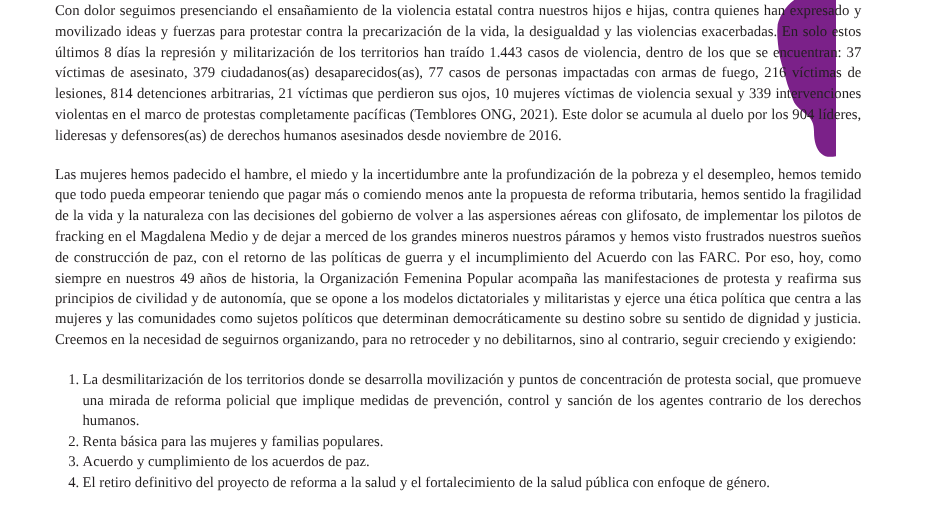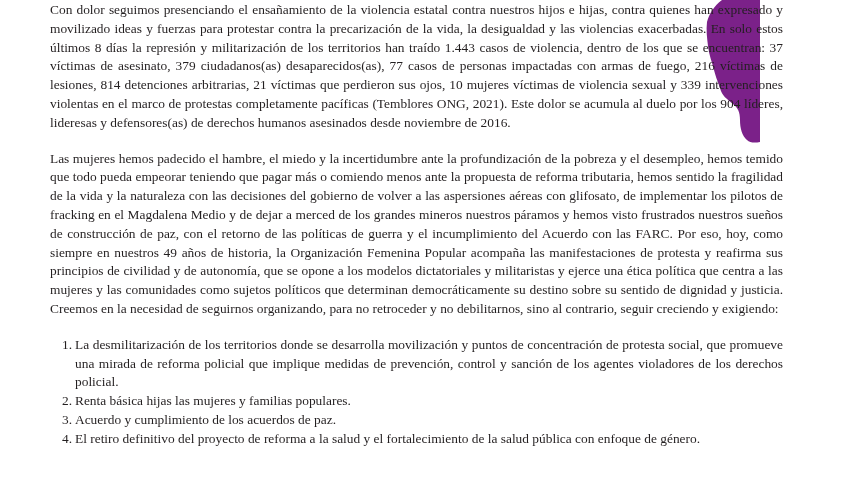--- a/index.html
+++ b/index.html
@@ -73,25 +73,25 @@
     <path d="M22 0 L60 0 L60 142 C55 143 50 143 47 140 C42 136 40 128 40 120 C40 112 38 108 33 104 C27 99 22 96 20 88 C18 82 16 78 14 70 C12 62 9 55 8 46 C7 38 6 30 7 22 C9 14 14 6 22 0 Z" fill="#7b2189"></path>
   </svg>
 
   <div class="content">
     <p class="para">Con dolor seguimos presenciando el ensañamiento de la violencia estatal contra nuestros hijos e hijas, contra quienes han expresado y movilizado ideas y fuerzas para protestar contra la precarización de la vida, la desigualdad y las violencias exacerbadas. En solo estos últimos 8 días la represión y militarización de los territorios han traído 1.443 casos de violencia, dentro de los que se encuentran: 37 víctimas de asesinato, 379 ciudadanos(as) desaparecidos(as), 77 casos de personas impactadas con armas de fuego, 216 víctimas de lesiones, 814 detenciones arbitrarias, 21 víctimas que perdieron sus ojos, 10 mujeres víctimas de violencia sexual y 339 intervenciones violentas en el marco de protestas completamente pacíficas (Temblores ONG, 2021). Este dolor se acumula al duelo por los 904 líderes, lideresas y defensores(as) de derechos humanos asesinados desde noviembre de 2016.</p>
     <p class="para">Las mujeres hemos padecido el hambre, el miedo y la incertidumbre ante la profundización de la pobreza y el desempleo, hemos temido que todo pueda empeorar teniendo que pagar más o comiendo menos ante la propuesta de reforma tributaria, hemos sentido la fragilidad de la vida y la naturaleza con las decisiones del gobierno de volver a las aspersiones aéreas con glifosato, de implementar los pilotos de fracking en el Magdalena Medio y de dejar a merced de los grandes mineros nuestros páramos y hemos visto frustrados nuestros sueños de construcción de paz, con el retorno de las políticas de guerra y el incumplimiento del Acuerdo con las FARC. Por eso, hoy, como siempre en nuestros 49 años de historia, la Organización Femenina Popular acompaña las manifestaciones de protesta y reafirma sus principios de civilidad y de autonomía, que se opone a los modelos dictatoriales y militaristas y ejerce una ética política que centra a las mujeres y las comunidades como sujetos políticos que determinan democráticamente su destino sobre su sentido de dignidad y justicia. Creemos en la necesidad de seguirnos organizando, para no retroceder y no debilitarnos, sino al contrario, seguir creciendo y exigiendo:</p>
 
     <ol class="demands">
       <li class="demand">
         <span class="demand-num">1.</span>
-        <span class="demand-text">La desmilitarización de los territorios donde se desarrolla movilización y puntos de concentración de protesta social, que promueve una mirada de reforma policial que implique medidas de prevención, control y sanción de los agentes violadores de los derechos policial.</span>
+        <span class="demand-text">La desmilitarización de los territorios donde se desarrolla movilización y puntos de concentración de protesta social, que promueve una mirada de reforma policial que implique medidas de prevención, control y sanción de los agentes contrario de los derechos humanos.</span>
       </li>
       <li class="demand">
         <span class="demand-num">2.</span>
-        <span class="demand-text">Renta básica hijas las mujeres y familias populares.</span>
+        <span class="demand-text">Renta básica para las mujeres y familias populares.</span>
       </li>
       <li class="demand">
         <span class="demand-num">3.</span>
         <span class="demand-text">Acuerdo y cumplimiento de los acuerdos de paz.</span>
       </li>
       <li class="demand">
         <span class="demand-num">4.</span>
         <span class="demand-text">El retiro definitivo del proyecto de reforma a la salud y el fortalecimiento de la salud pública con enfoque de género.</span>
       </li>
     </ol>

